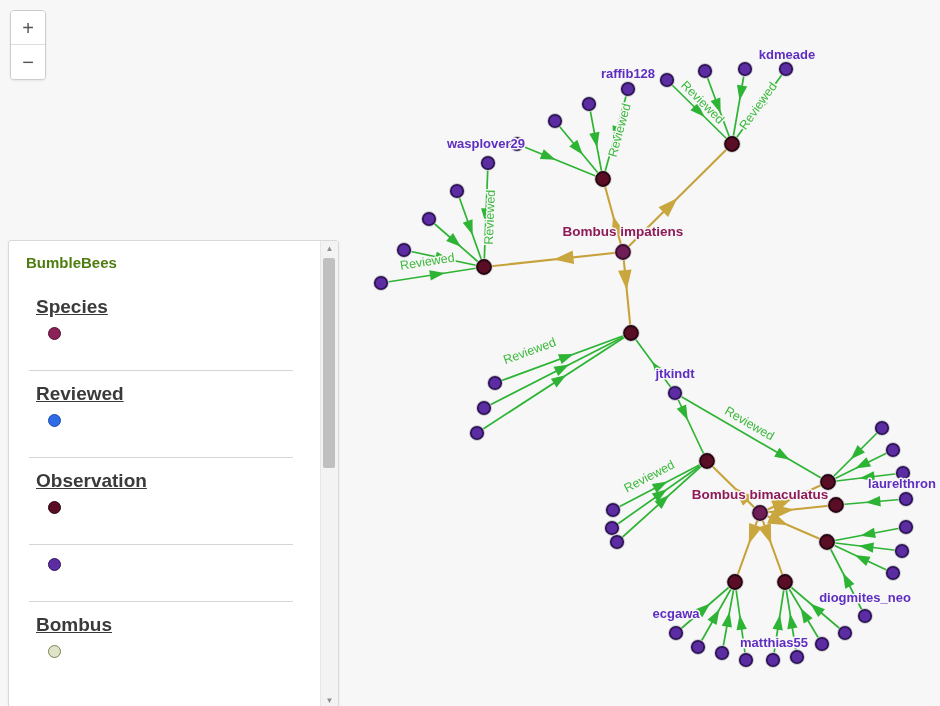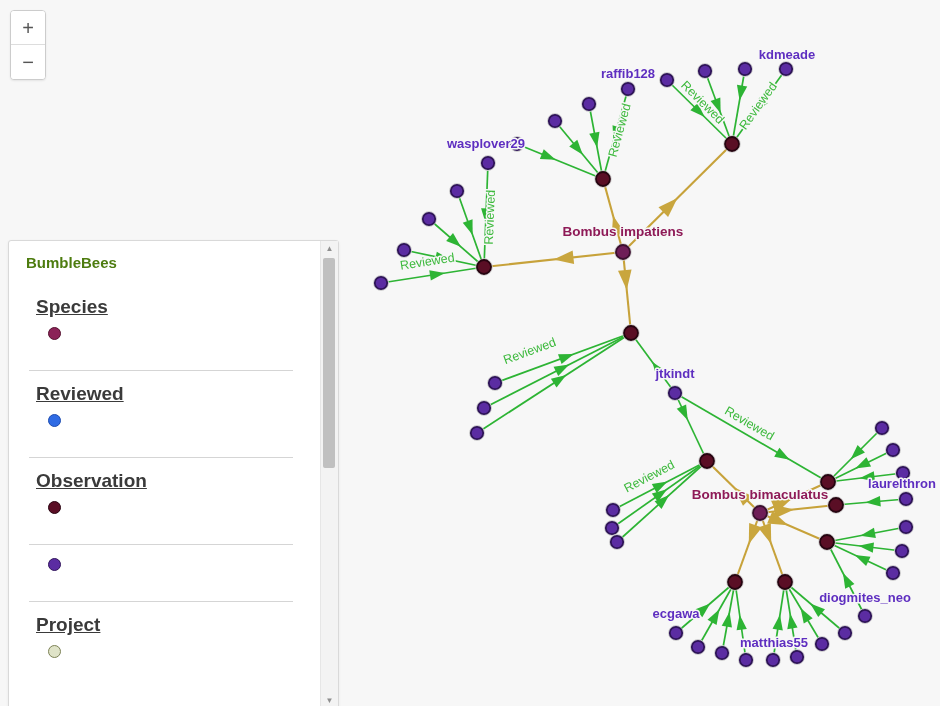--- a/index.html
+++ b/index.html
@@ -312,21 +312,21 @@
         <div class="sec-dot" style="background: rgb(139, 34, 87); border-color: rgb(85, 17, 47);"></div>
         <div class="sec-divider"></div>
         <div class="sec-label after-div">Reviewed</div>
         <div class="sec-dot" style="background: rgb(47, 107, 228); border-color: rgb(29, 76, 176);"></div>
         <div class="sec-divider"></div>
         <div class="sec-label after-div">Observation</div>
         <div class="sec-dot" style="background: rgb(90, 14, 37); border-color: rgb(42, 5, 18);"></div>
         <div class="sec-divider"></div>
         <div class="sec-dot" style="background: rgb(91, 44, 162); border-color: rgb(49, 21, 92);"></div>
         <div class="sec-divider"></div>
-        <div class="sec-label after-div">Project</div>
+        <div class="sec-label after-div">Bombus</div>
         <div class="sec-dot" style="background: rgb(223, 227, 200); border-color: rgb(125, 130, 86);"></div>
       </div>
   </div>
   <div class="sbar">
     <div class="sbar-btn up">▲</div>
     <div class="sbar-thumb"></div>
     <div class="sbar-btn down">▼</div>
   </div>
 </div>
 

